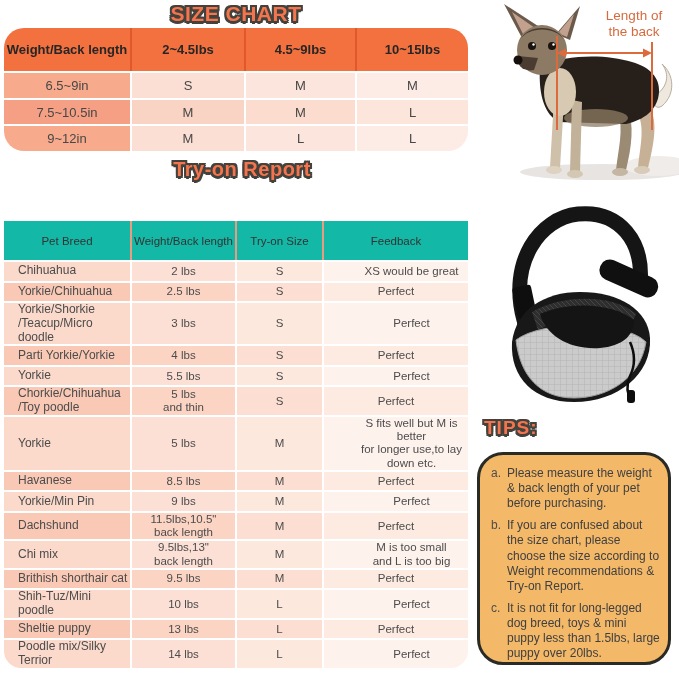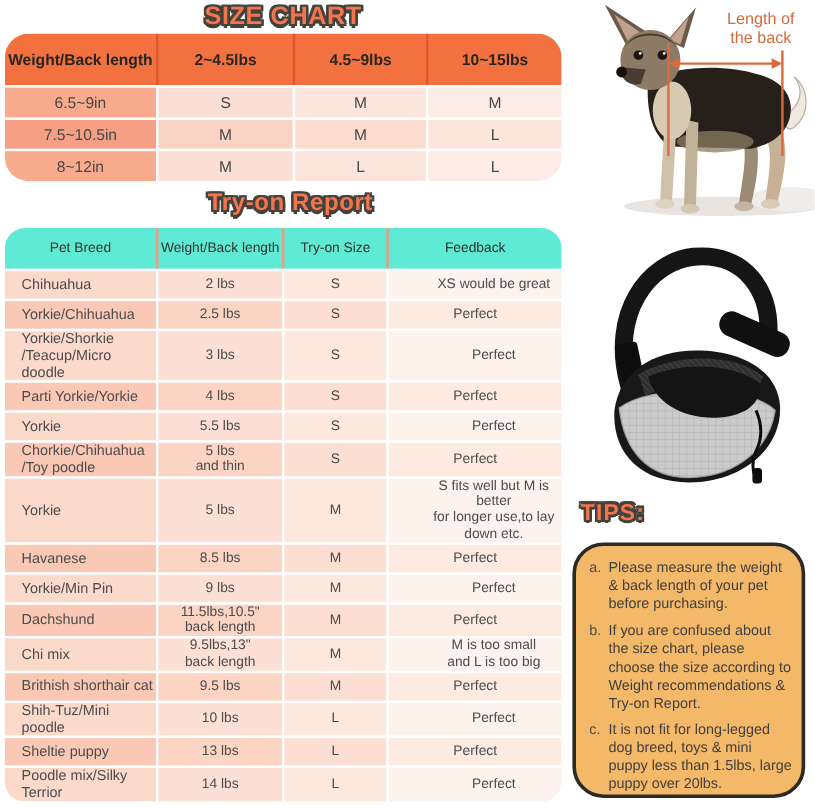--- a/index.html
+++ b/index.html
@@ -34,22 +34,22 @@
   .t1-body .row.odd>:nth-child(2){background:#fbdfd4;}
   .t1-body .row.odd>:nth-child(3){background:#fce5dc;}
   .t1-body .row.odd>:nth-child(4){background:#fdece5;}
   .t1-body .row.even>:nth-child(2){background:#f9d3c3;}
   .t1-body .row.even>:nth-child(3){background:#fbdcce;}
   .t1-body .row.even>:nth-child(4){background:#fce5da;}
 
   
   .t2{position:absolute;left:4px;top:190px;width:464px;height:478px;
     border-radius:17px;overflow:hidden;display:flex;flex-direction:column;}
-  .t2-header{height:34px;flex:none;display:grid;grid-template-columns:126px 105px 87px 1fr;
-    background:#5eead4;}
+  .t2-header{height:39px;flex:none;display:grid;grid-template-columns:126px 105px 87px 1fr;
+    background:#14b8a6;margin-top:31px;}
   .t2-header>div{display:flex;align-items:center;justify-content:center;
     font-size:11.5px;color:#333;}
   .t2-header>div+div{border-left:2px solid #ea9b80;}
   .t2-body{flex:1;display:flex;flex-direction:column;}
   .t2-body .row{flex:1;display:grid;grid-template-columns:126px 105px 87px 1fr;
     border-top:2px solid #fff;}
   .t2-body .row>div{display:flex;align-items:center;justify-content:center;
     font-size:11.5px;line-height:1.15;color:#4c4c4c;text-align:center;white-space:pre-line;}
   .t2-body .row>div+div{border-left:2px solid #fff;}
   .t2-body .row>div:first-child{justify-content:flex-start;padding-left:14px;
@@ -105,21 +105,21 @@
         </div>
 
         <div class="row even">
           <div>7.5~10.5in</div>
           <div>M</div>
           <div>M</div>
           <div>L</div>
         </div>
 
         <div class="row odd">
-          <div>8~12in</div>
+          <div>9~12in</div>
           <div>M</div>
           <div>L</div>
           <div>L</div>
         </div>
       </div>
   </div>
 
   <div class="dog-area">
     <svg width="204" height="186" viewBox="0 0 204 186">
 

